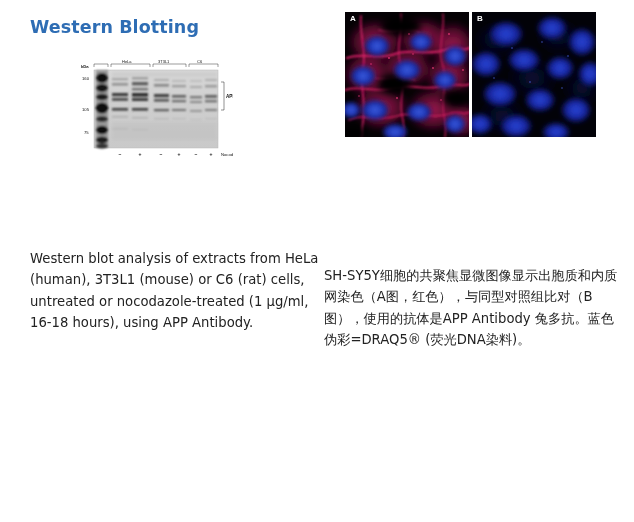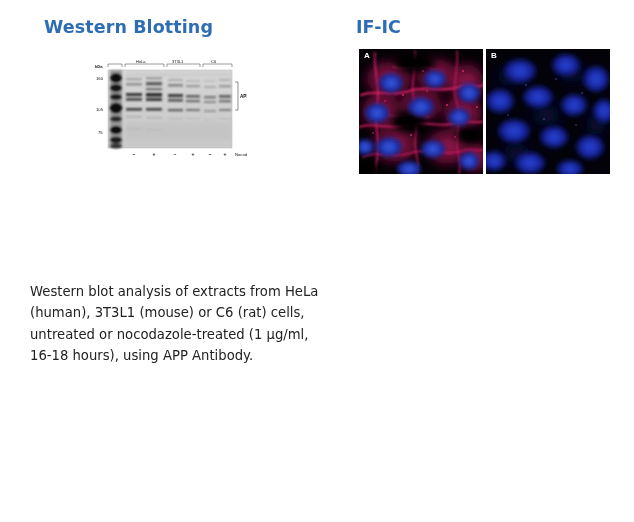--- a/index.html
+++ b/index.html
@@ -13,21 +13,20 @@
     position: relative;
     width: 634px;
     height: 522px;
     background: #ffffff;
     overflow: hidden;
   }
   .col {
     position: absolute;
     top: 0;
     width: 306px;
-    padding-left: 14px;
   }
   .col-left  { left: 0px; }
   .col-right { left: 312px; }
 
   .section-title {
     font-size: 17.5px;
     font-weight: bold;
     color: #2E6DB4;
     letter-spacing: 0.1px;
     margin: 0;
@@ -82,21 +81,20 @@
     z-index: 5;
     font-family: "Liberation Sans", sans-serif;
   }
 
   
   .captions {
     position: absolute;
     left: 30px;
     top: 248px;
     width: 300px;
-    margin-top: 33px;
   }
   .caption-en, .caption-zh {
     font-size: 13.2px;
     line-height: 1.62;
     color: #222222;
     margin: 0;
     font-family: "DejaVu Sans", sans-serif;
   }
   .caption-zh { margin-top: 17px; }
 
@@ -245,21 +243,20 @@
       </div>
     </div>
 
     <div class="captions">
       <p class="caption-en">Western blot analysis of extracts from HeLa (human), 3T3L1 (mouse) or C6 (rat) cells, untreated or nocodazole-treated (1 µg/ml, 16-18 hours), using APP Antibody.</p>
     </div>
   </div>
 
   <div class="col col-right">
 
-    <h2 class="section-title">IF-IC</h2>
 
     <div class="figure-wrap">
       <div class="ific">
 
         <div class="ific-panel">
           <span class="ific-label">A</span>
           <svg viewBox="0 0 124 125" preserveAspectRatio="none" style="position:absolute;left:0;top:0;width:124px;height:125px;">
             <defs>
               <filter id="fa1">
                   <feGaussianBlur stdDeviation="2.2"></feGaussianBlur>
@@ -396,16 +393,17 @@
               <circle cx="58" cy="70" r="1"></circle>
                 <circle cx="90" cy="76" r="0.9"></circle>
             </g>
           </svg>
         </div>
 
       </div>
     </div>
 
     <div class="captions">
+      <p class="caption-zh">SH-SY5Y细胞的共聚焦显微图像显示出胞质和内质网染色（A图，红色），与同型对照组比对（B图），使用的抗体是APP Antibody 兔多抗。蓝色伪彩=DRAQ5® (荧光DNA染料)。</p>
     </div>
   </div>
 
 </div>
 
 </body></html>

